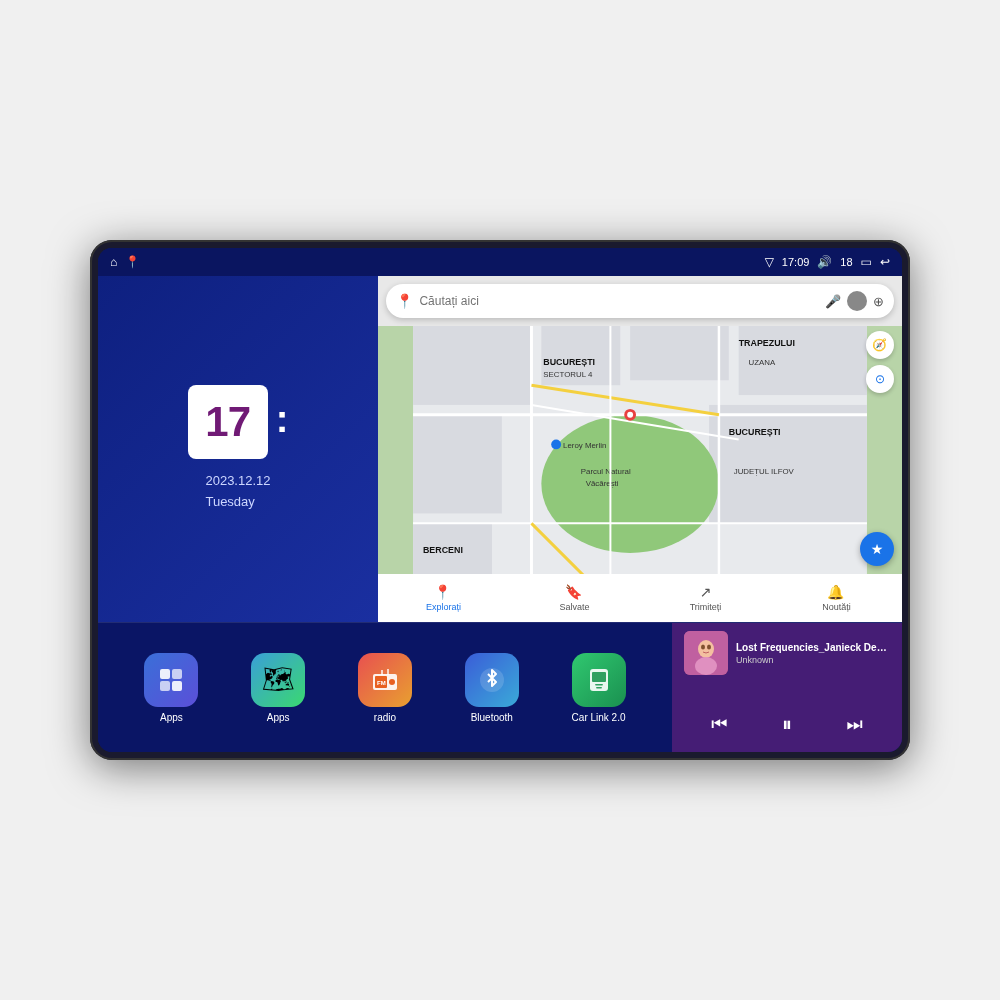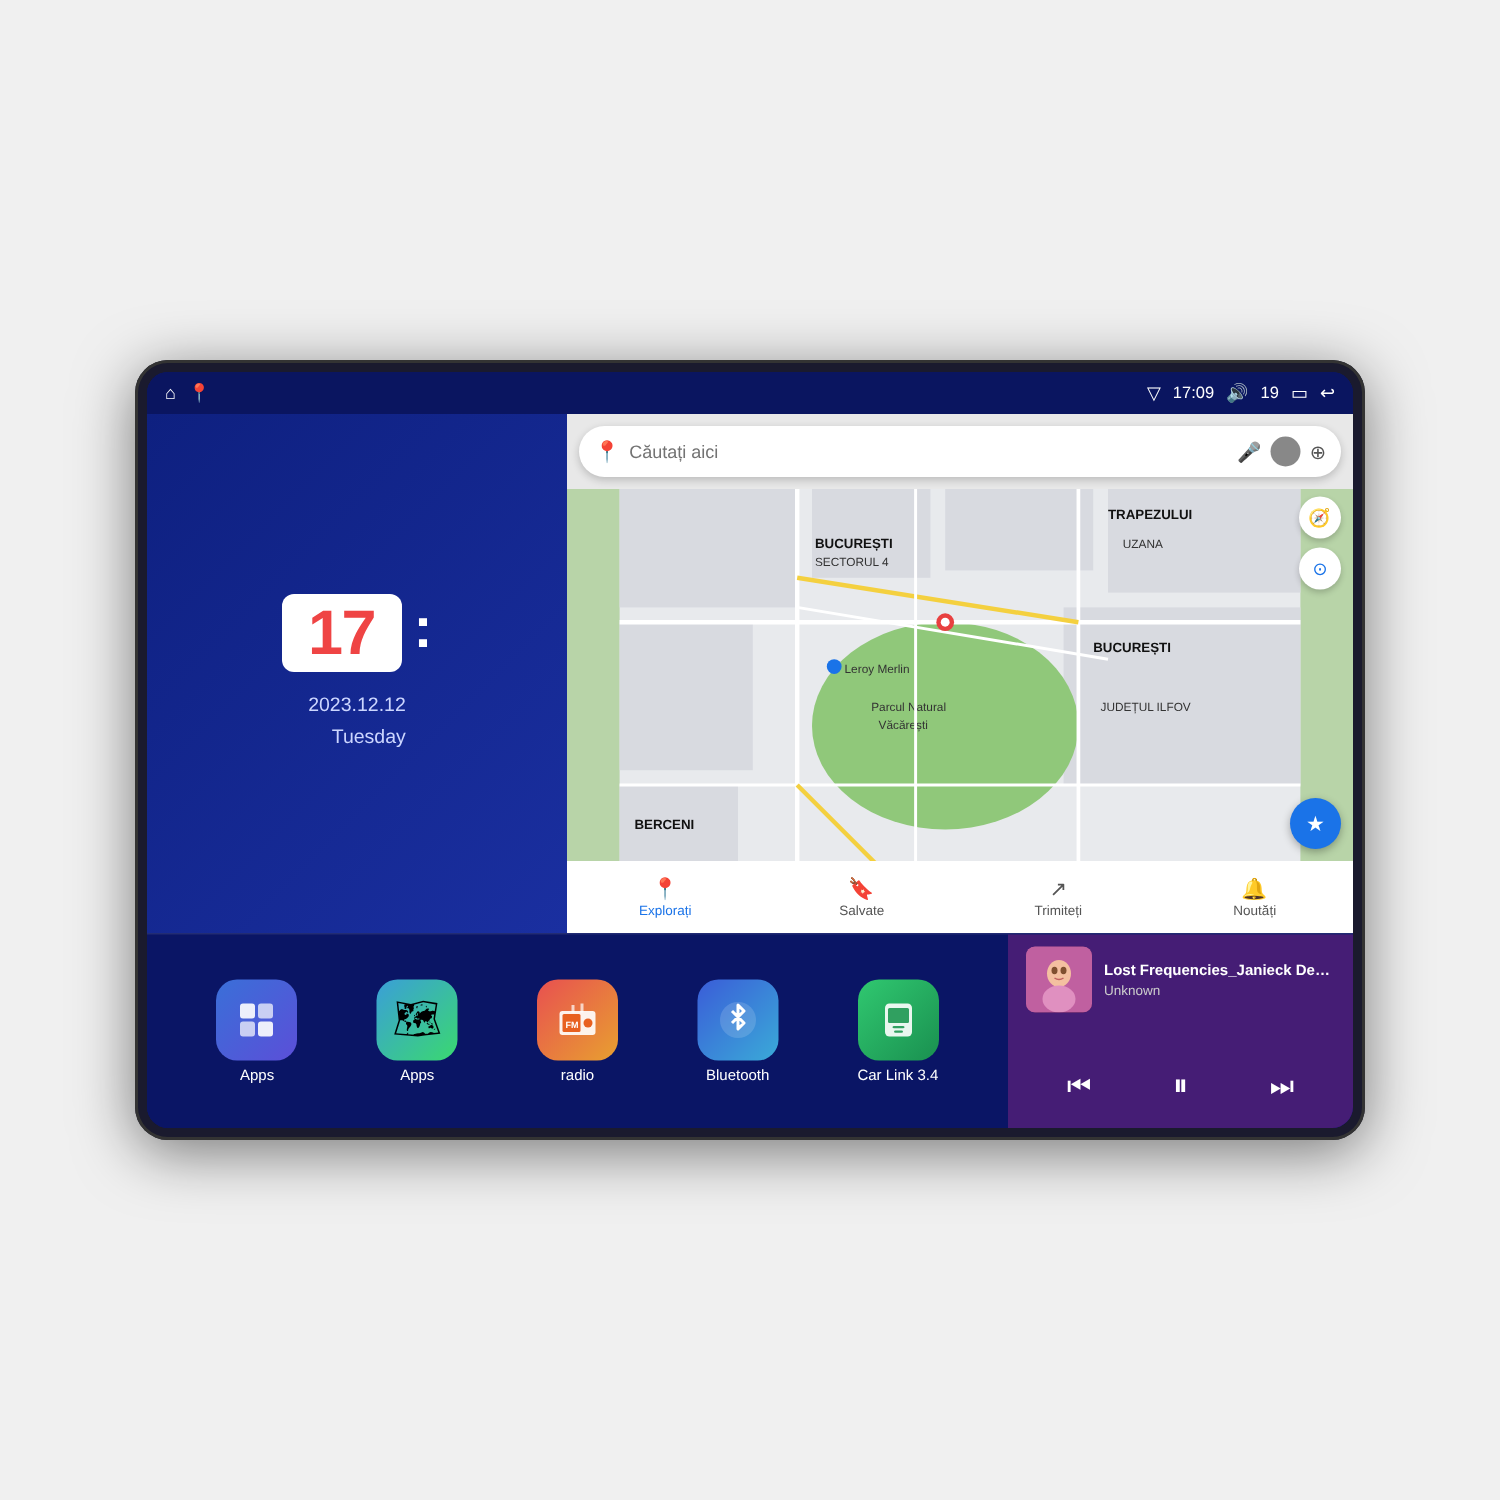--- a/index.html
+++ b/index.html
@@ -90,41 +90,41 @@
     }
 
     .clock-display {
       display: flex;
       gap: 8px;
       align-items: center;
     }
 
     .clock-block {
       background: #fff;
-      color: #ef4444;
+      color: #701a75;
       font-size: 42px;
       font-weight: bold;
       width: 80px;
-      height: 52px;
+      height: 74px;
       display: flex;
       align-items: center;
       justify-content: center;
       border-radius: 8px;
       letter-spacing: -1px;
     }
 
     .clock-colon {
       color: #fff;
       font-size: 38px;
       font-weight: bold;
       margin-top: -6px;
     }
 
     .clock-date {
-      text-align: right;
+      text-align: left;
       color: #ccd6ff;
       font-size: 13px;
       line-height: 1.6;
     }
 
     
     .map-panel {
       flex: 1;
       background: #e8e8e8;
       position: relative;
@@ -377,21 +377,21 @@
 
     <div class="status-bar">
       <div class="status-left">
         <span class="status-icon">⌂</span>
         <span class="status-icon">📍</span>
       </div>
       <div class="status-right">
         <span class="status-icon">▽</span>
         <span>17:09</span>
         <span class="status-icon">🔊</span>
-        <span>19</span>
+        <span>18</span>
         <span class="status-icon">▭</span>
         <span class="status-icon">↩</span>
       </div>
     </div>
 
     <div class="main-content">
 
       <div class="top-row">
 
         <div class="clock-panel">
@@ -539,21 +539,21 @@
 
           <div class="app-icon-item">
             <div class="app-icon-circle app-carlink" style="font-size:22px;">
               <svg width="30" height="30" viewBox="0 0 30 30" xmlns="http://www.w3.org/2000/svg">
                 <rect x="6" y="4" width="18" height="22" rx="3" fill="white" opacity="0.9"></rect>
                 <rect x="8" y="7" width="14" height="10" rx="1" fill="#30a060"></rect>
                 <rect x="11" y="19" width="8" height="1.5" rx="1" fill="#30a060"></rect>
                 <rect x="12" y="22" width="6" height="1.5" rx="1" fill="#30a060"></rect>
               </svg>
             </div>
-            <span class="app-label">Car Link 3.4</span>
+            <span class="app-label">Car Link 2.0</span>
           </div>
         </div>
 
         <div class="music-player">
           <div class="music-top">
             <div class="music-thumb">
               <svg width="44" height="44" viewBox="0 0 44 44" xmlns="http://www.w3.org/2000/svg">
                 <rect width="44" height="44" fill="#c060a0"></rect>
 
                 <ellipse cx="22" cy="18" rx="8" ry="9" fill="#f4c0a0"></ellipse>

